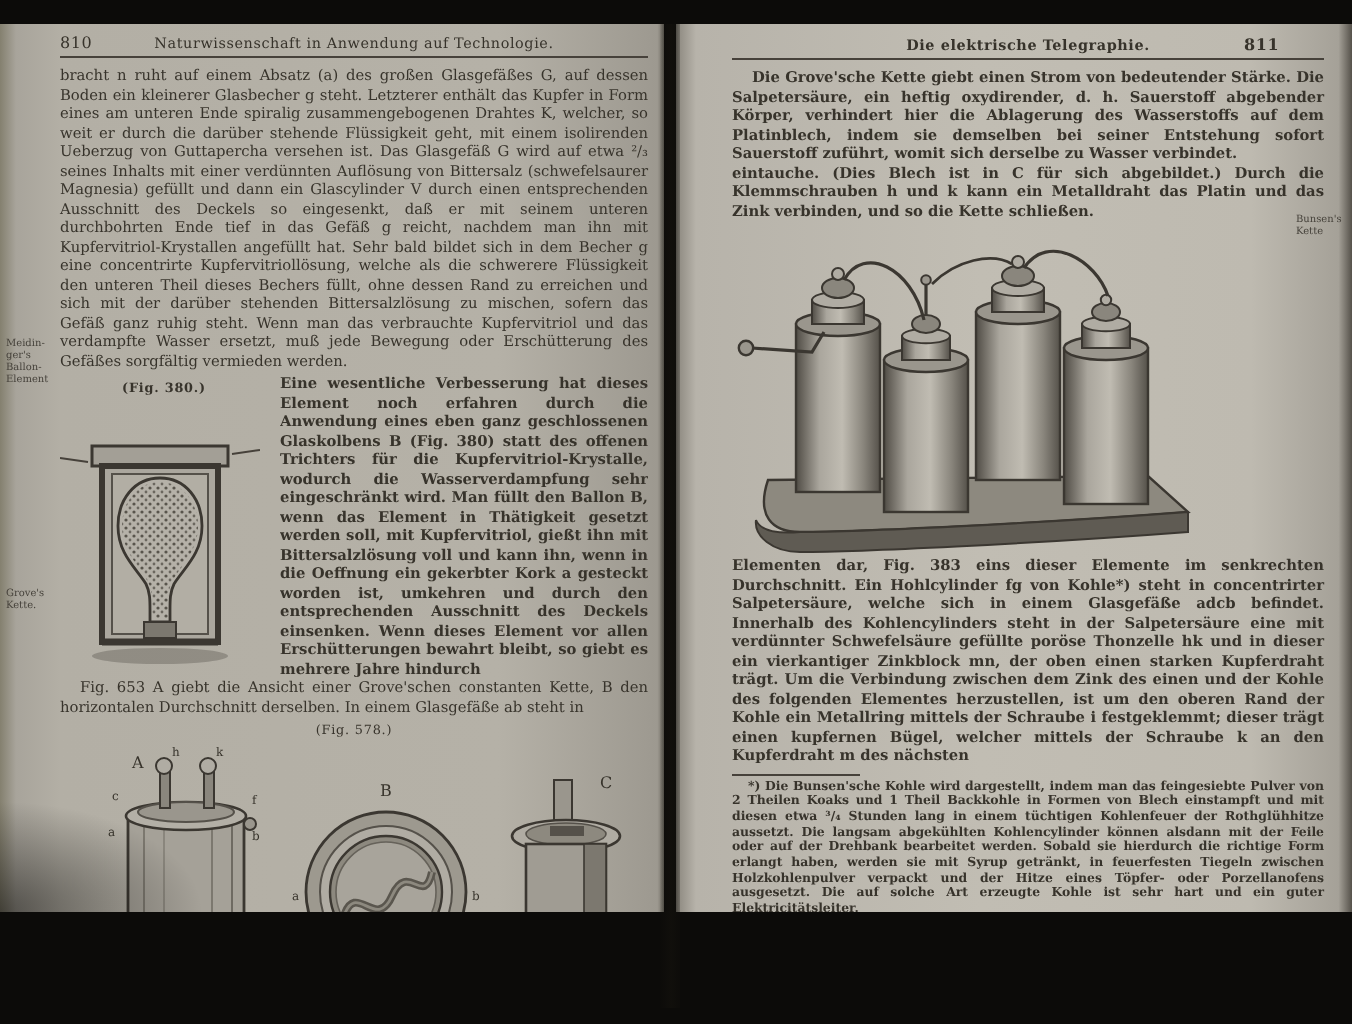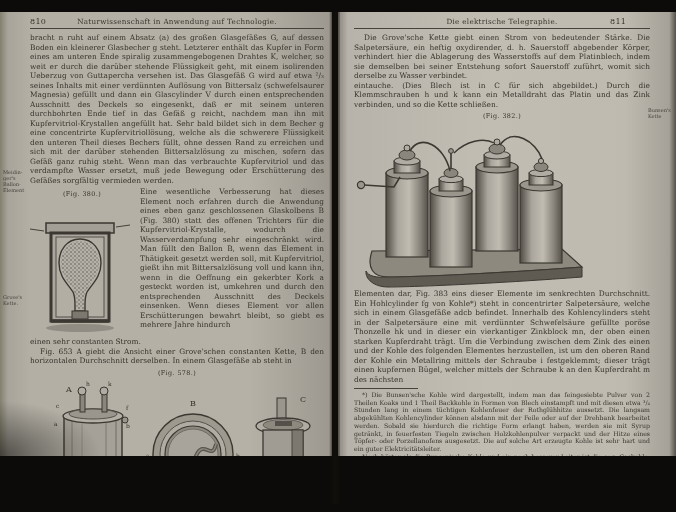--- a/index.html
+++ b/index.html
@@ -16,39 +16,39 @@
     left:338px; width:338px;
     background:linear-gradient(90deg,#8a867d 0,#b7b3aa 10px,#c1bdb3 45%,#bebaB0 85%,#a5a198 98%,#55514a 100%);
   }
   .gutter { position:absolute; left:330px; top:12px; width:10px; height:492px;
     background:linear-gradient(90deg, rgba(18,16,12,.05), rgba(18,16,12,.8) 55%, rgba(18,16,12,.25)); }
   .corner-shadow { position:absolute; left:0; bottom:0; width:110px; height:60px;
     background:radial-gradient(ellipse at 0% 100%, rgba(10,9,7,.55), rgba(10,9,7,0) 65%); }
 
   .content { position:absolute; top:5px; }
   .content-left  { left:30px; width:294px; }
-  .content-right { left:16px; width:296px; }
+  .content-right { left:28px; width:296px;font-weight:bold; }
 
   .pg-header { display:flex; align-items:baseline; font-size:8px; letter-spacing:.3px; }
   .pg-header .num { width:40px; }
   .pg-header .num-r { width:40px; text-align:left; }
   .pg-header .title { flex:1; text-align:center; font-size:7.2px; }
   .head-rule { border-top:1px solid #46413a; margin:2px 0 4px; }
 
   .body-text { font-size:7.4px; line-height:9.5px; text-align:justify; overflow-wrap:break-word; }
   .indent { text-indent:10px; }
 
   .margin-note { position:absolute; width:26px; font-size:5px; line-height:5.9px;
     white-space:pre-line; color:#45413a; }
   .mn-left { left:3px; }
   .mn-right { right:2px; text-align:left; }
 
   .fig-caption { text-align:center; font-size:6.4px; letter-spacing:.4px; margin:3px 0 1px; }
 
-  .figrow { margin-top:2px; }
+  .figrow { margin-top:2px;font-weight:bold; }
   .fig380-block { float:left; width:104px; margin-right:6px; }
   .figrow-text { overflow:hidden; }
   .clear { clear:both; }
 
   .fig-center { text-align:center; }
 
   .fn-rule { width:64px; border-top:1px solid #46413a; margin:4px 0 2px; }
   .footnote { font-size:6.2px; line-height:7.7px; text-align:justify; }
   .fn-indent { text-indent:8px; }
 
@@ -99,21 +99,20 @@
             <path d="M50,42 C39,42 31,52 31,64 C31,77 40,84 44,92 C46,96 46,100 46,105 L46,110 L54,110 L54,105 C54,100 54,96 56,92 C60,84 69,77 69,64 C69,52 61,42 50,42 Z" fill="url(#dots)"></path>
             <rect x="42" y="112" width="16" height="8" fill="#7c786f" stroke="#3b3731" stroke-width="1"></rect>
             <path d="M21,122 L79,122" stroke="#3b3731" stroke-width="3.4"></path>
             <ellipse cx="50" cy="129" rx="34" ry="4" fill="rgba(40,36,30,0.25)"></ellipse>
           </svg>
         </div>
         <p class="body-text figrow-text">Eine wesentliche Verbesserung hat dieses Element noch erfahren durch die Anwendung eines eben ganz geschlossenen Glaskolbens B (Fig. 380) statt des offenen Trichters für die Kupfervitriol-Krystalle, wodurch die Wasserverdampfung sehr eingeschränkt wird. Man füllt den Ballon B, wenn das Element in Thätigkeit gesetzt werden soll, mit Kupfervitriol, gießt ihn mit Bittersalzlösung voll und kann ihn, wenn in die Oeffnung ein gekerbter Kork a gesteckt worden ist, umkehren und durch den entsprechenden Ausschnitt des Deckels einsenken. Wenn dieses Element vor allen Erschütterungen bewahrt bleibt, so giebt es mehrere Jahre hindurch</p>
         <div class="clear"></div>
       </div>
 
-      <p class="body-text">einen sehr constanten Strom.</p>
       <p class="body-text indent">Fig. 653 A giebt die Ansicht einer Grove'schen constanten Kette, B den horizontalen Durchschnitt derselben. In einem Glasgefäße ab steht in</p>
 
       <div class="fig-caption">(Fig. 578.)</div>
 
       <div class="fig-center">
         <svg width="290" height="122" viewBox="0 0 290 122">
 
           <polygon points="16,94 98,92 114,108 34,114" fill="#8d897f" stroke="#3b3731" stroke-width="1"></polygon>
           <polygon points="34,114 114,108 114,120 34,121" fill="#504c45" stroke="#3b3731" stroke-width="1"></polygon>
           <polygon points="16,94 34,114 34,121 16,101" fill="#66625a" stroke="#3b3731" stroke-width="1"></polygon>
@@ -172,21 +171,20 @@
       <div class="pg-header">
         <span class="num"></span>
         <span class="title">Die elektrische Telegraphie.</span>
         <span class="num-r">811</span>
       </div>
       <div class="head-rule"></div>
 
       <p class="body-text indent">Die Grove'sche Kette giebt einen Strom von bedeutender Stärke. Die Salpetersäure, ein heftig oxydirender, d. h. Sauerstoff abgebender Körper, verhindert hier die Ablagerung des Wasserstoffs auf dem Platinblech, indem sie demselben bei seiner Entstehung sofort Sauerstoff zuführt, womit sich derselbe zu Wasser verbindet.</p>
       <p class="body-text">eintauche. (Dies Blech ist in C für sich abgebildet.) Durch die Klemmschrauben h und k kann ein Metalldraht das Platin und das Zink verbinden, und so die Kette schließen.</p>
 
-      <div class="fig-caption">(Fig. 382.)</div>
 
       <div class="fig-center">
         <svg width="236" height="168" viewBox="0 0 236 168">
           <defs>
             <linearGradient id="cyl" x1="0" y1="0" x2="1" y2="0">
               <stop offset="0" stop-color="#504c45"></stop>
               <stop offset="0.28" stop-color="#aaa69d"></stop>
               <stop offset="0.55" stop-color="#c0bcb2"></stop>
               <stop offset="0.8" stop-color="#8a867d"></stop>
               <stop offset="1" stop-color="#55514a"></stop>

